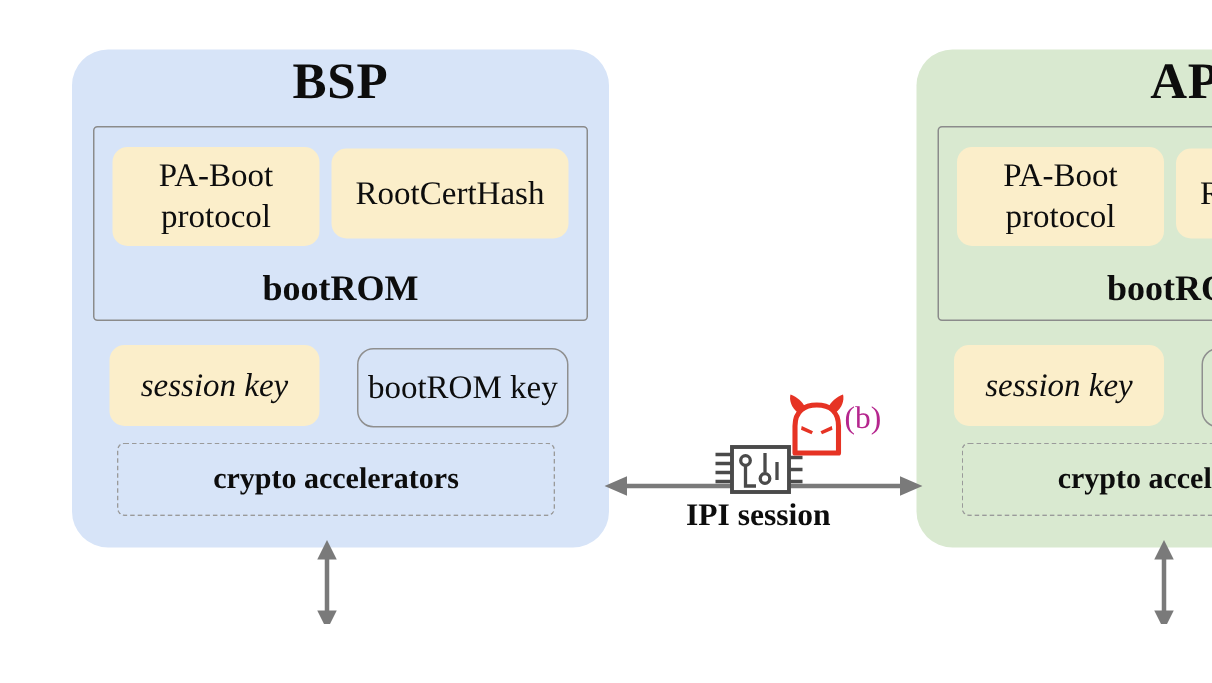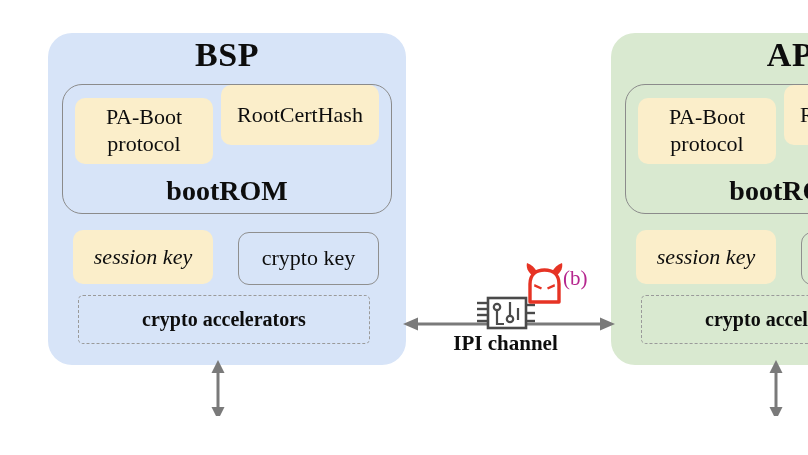--- a/index.html
+++ b/index.html
@@ -6,28 +6,28 @@
   .canvas{
     position:relative;width:808px;height:416px;overflow:hidden;background:#fff;
     font-family:"Liberation Serif","DejaVu Serif",serif;color:var(--text,#0d0d0d);
   }
   .block{position:absolute;top:33px;width:358px;height:332px;border-radius:24px;}
   .block.bsp{left:48px;background:var(--bsp-bg,#d7e4f8);}
   .block.ap{left:611px;background:var(--ap-bg,#d9e9d0);}
   .block-title{position:absolute;top:3px;left:0;width:100%;text-align:center;
     font-weight:bold;font-size:34px;letter-spacing:0.5px;}
   .bootrom-box{position:absolute;left:14px;top:51px;width:328px;height:128px;
-    border:1.6px solid #8b8b8b;border-radius:20px;}
+    border:1.6px solid #8b8b8b;border-radius:3px;}
   .keybox{display:flex;align-items:center;justify-content:center;text-align:center;
     font-size:22px;line-height:1.22;}
   .yellow{background:var(--key-bg,#fbeeca);border-radius:10px;}
   .pa-boot{position:absolute;left:12px;top:13px;width:138px;height:66px;white-space:pre-line;}
-  .rootcert{position:absolute;left:158px;top:0;width:158px;height:60px;}
+  .rootcert{position:absolute;left:158px;top:14px;width:158px;height:60px;}
   .bootrom-label{position:absolute;bottom:6px;left:0;width:100%;text-align:center;
-    font-weight:bold;font-size:28px;}
+    font-weight:bold;font-size:24px;}
   .session{position:absolute;left:25px;top:197px;width:140px;height:54px;font-style:italic;}
   .private{position:absolute;left:190px;top:199px;width:139px;height:51px;
     border:1.6px solid #8f8f8f;border-radius:11px;background:transparent;}
   .crypto{position:absolute;left:30px;top:262px;width:290px;height:47px;
     border:1.8px dashed #9a9a9a;border-radius:5px;background:transparent;
     display:flex;align-items:center;justify-content:center;
     font-weight:bold;font-size:20px;}
   .abs{position:absolute;}
   .ipi-label{position:absolute;left:438px;top:331px;width:135px;text-align:center;
     font-weight:bold;font-size:21px;}
@@ -43,21 +43,21 @@
 
   <div class="block bsp">
     <div class="block-title">BSP</div>
     <div class="bootrom-box">
       <div class="keybox yellow pa-boot">PA-Boot
 protocol</div>
       <div class="keybox yellow rootcert">RootCertHash</div>
       <div class="bootrom-label">bootROM</div>
     </div>
     <div class="keybox yellow session">session key</div>
-    <div class="keybox private">crypto key</div>
+    <div class="keybox private">bootROM key</div>
     <div class="crypto">crypto accelerators</div>
   </div>
 
   <div class="block ap">
     <div class="block-title">AP</div>
     <div class="bootrom-box">
       <div class="keybox yellow pa-boot">PA-Boot
 protocol</div>
       <div class="keybox yellow rootcert">RootCertHash</div>
       <div class="bootrom-label">bootROM</div>
@@ -92,21 +92,21 @@
   <svg class="abs" style="left:521px;top:261px;" width="47" height="47" viewBox="0 0 47 47">
     <path d="M9,41 L9,23 C9,13 15.5,9 23.5,9 C31.5,9 38,13 38,23 L38,41 Z" fill="#ffffff" stroke="#e63324" stroke-width="3.4" stroke-linejoin="round"></path>
     <path d="M11,14 C6.5,11 5,5.5 6,2 C10.5,3.5 14,7 15.8,10.5 Z" fill="#e63324"></path>
     <path d="M36,14 C40.5,11 42,5.5 41,2 C36.5,3.5 33,7 31.2,10.5 Z" fill="#e63324"></path>
     <path d="M13.5,23 L21,26.5 L20,28.5 L13,25.5 Z" fill="#e63324"></path>
     <path d="M33.5,23 L26,26.5 L27,28.5 L34,25.5 Z" fill="#e63324"></path>
   </svg>
 
   <div class="attack-label">(b)</div>
 
-  <div class="ipi-label">IPI channel</div>
+  <div class="ipi-label">IPI session</div>
 
   <svg class="abs" style="left:209px;top:360px;" width="18" height="60" viewBox="0 0 18 60">
     <line x1="9" y1="9" x2="9" y2="51" stroke="#7a7a7a" stroke-width="3"></line>
     <polygon points="9,0 2.5,13 15.5,13" fill="#7a7a7a"></polygon>
     <polygon points="9,60 2.5,47 15.5,47" fill="#7a7a7a"></polygon>
   </svg>
 
   <svg class="abs" style="left:767px;top:360px;" width="18" height="60" viewBox="0 0 18 60">
     <line x1="9" y1="9" x2="9" y2="51" stroke="#7a7a7a" stroke-width="3"></line>
     <polygon points="9,0 2.5,13 15.5,13" fill="#7a7a7a"></polygon>

